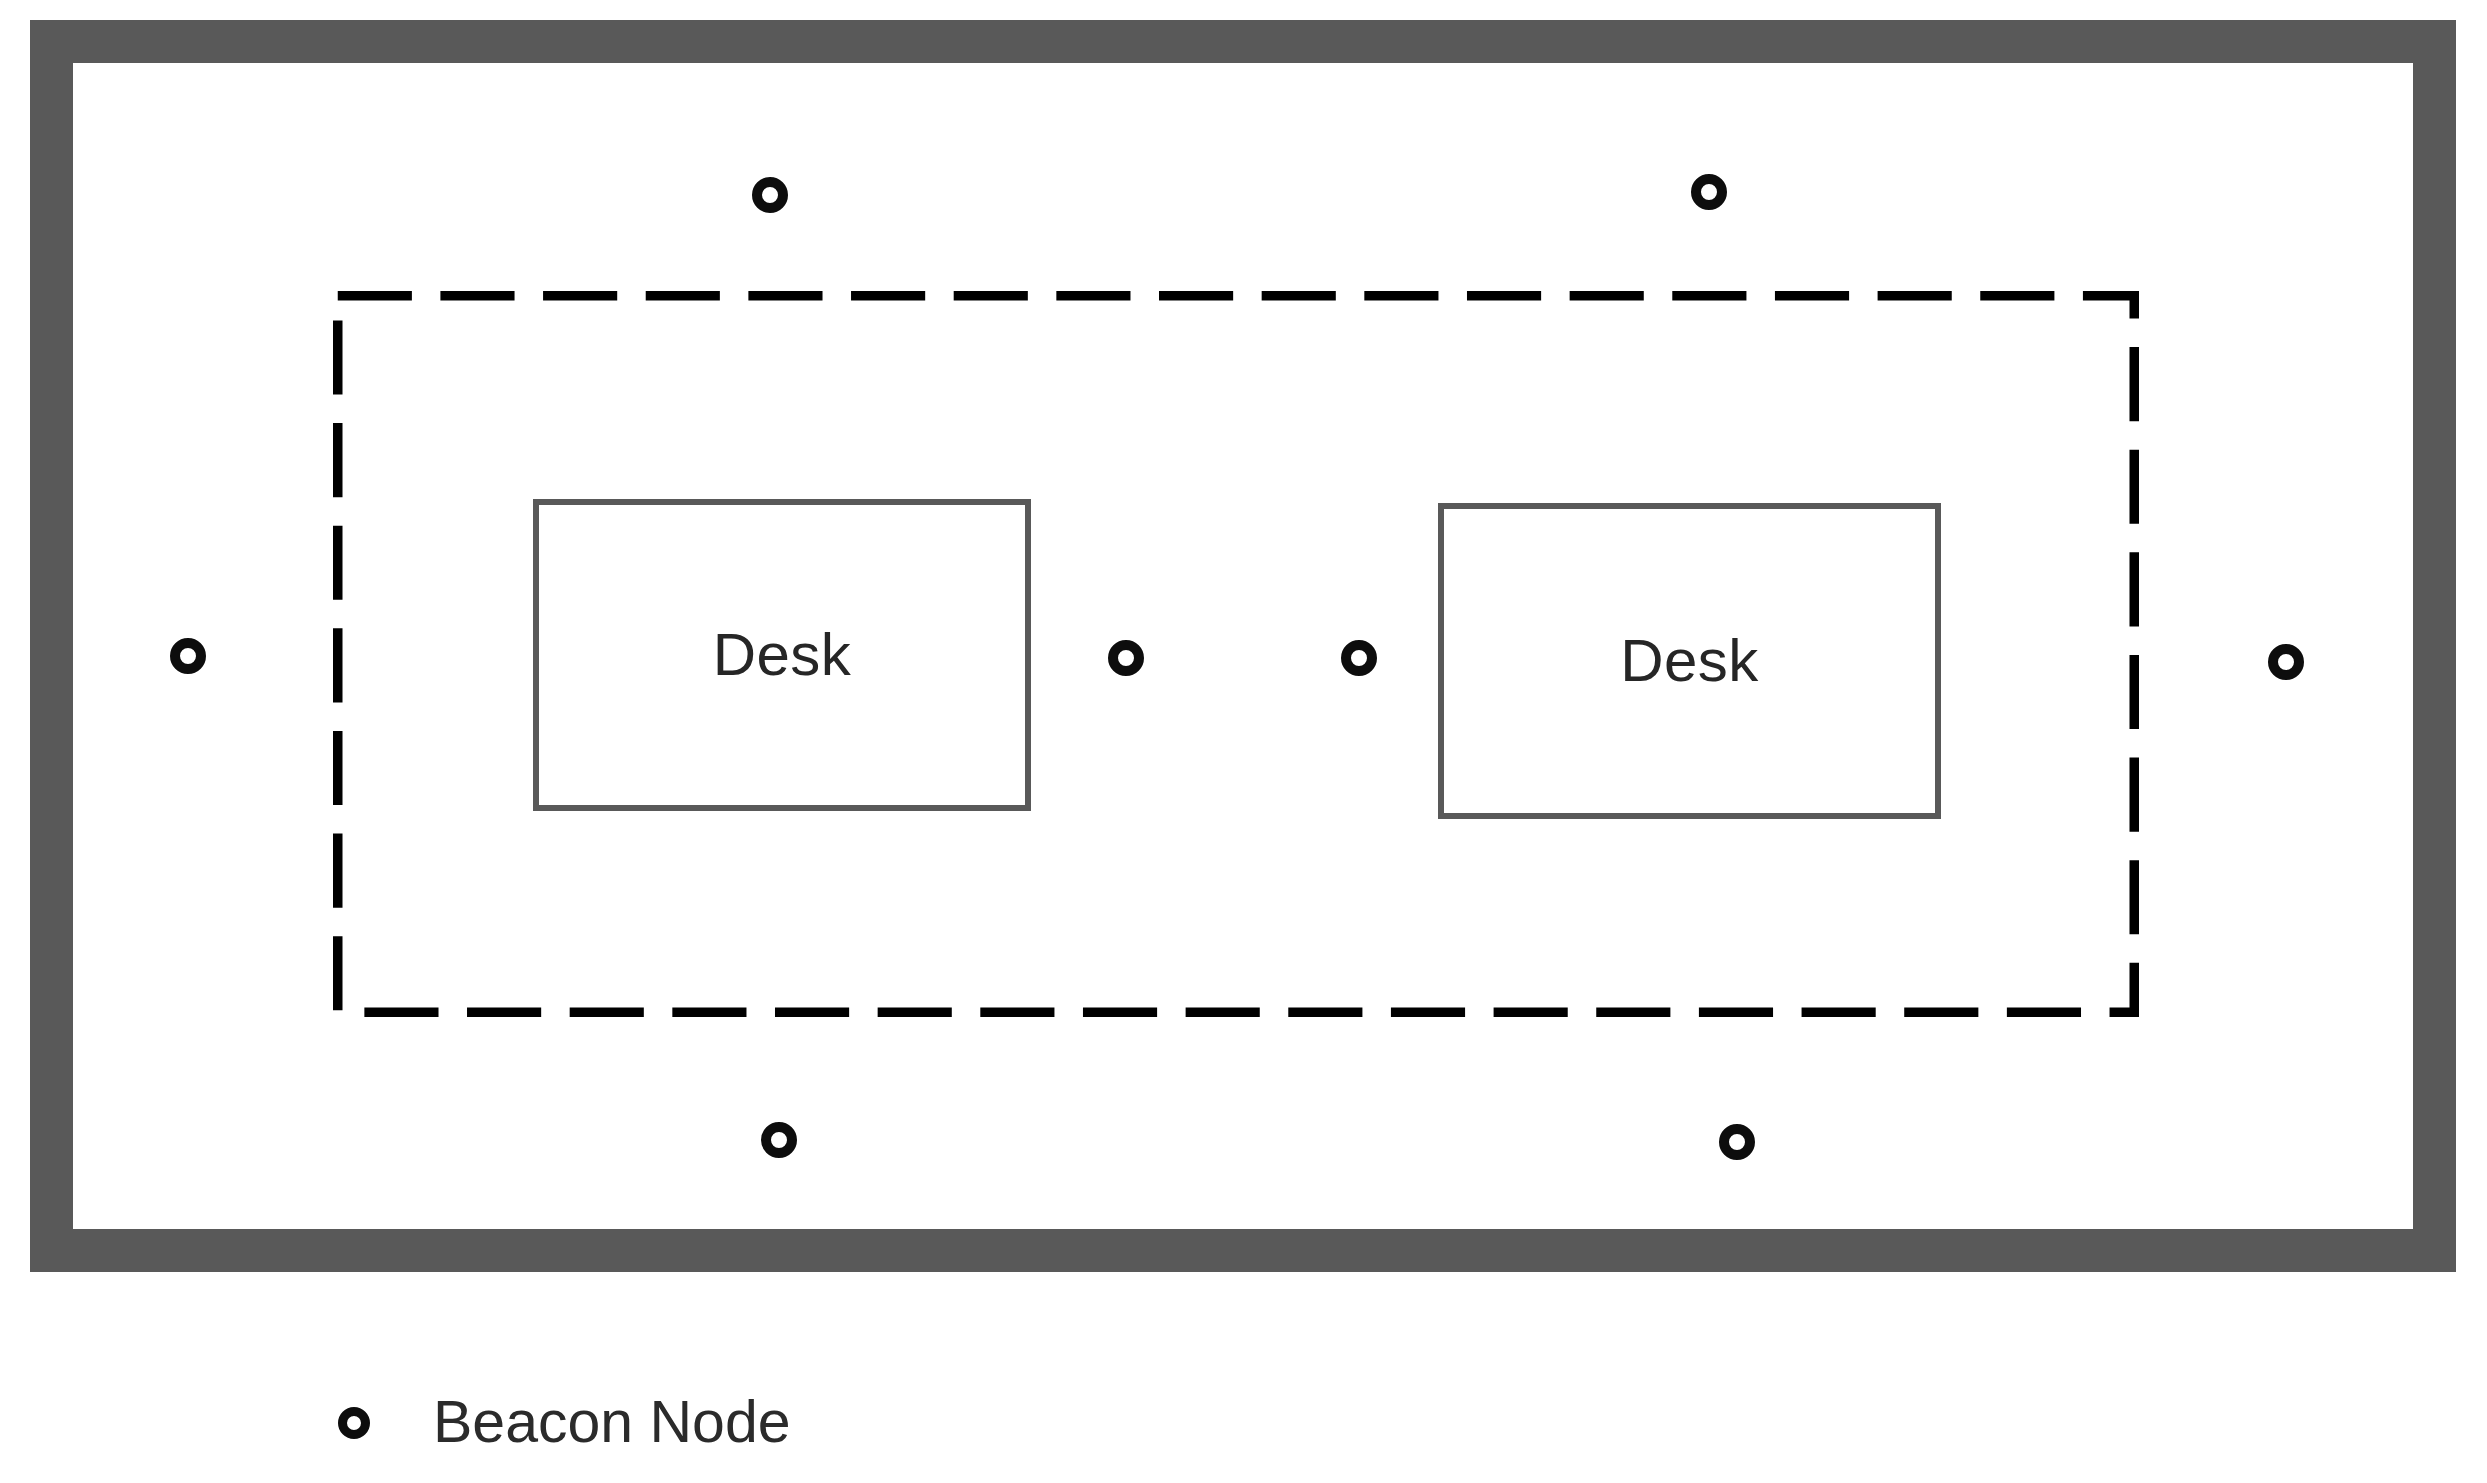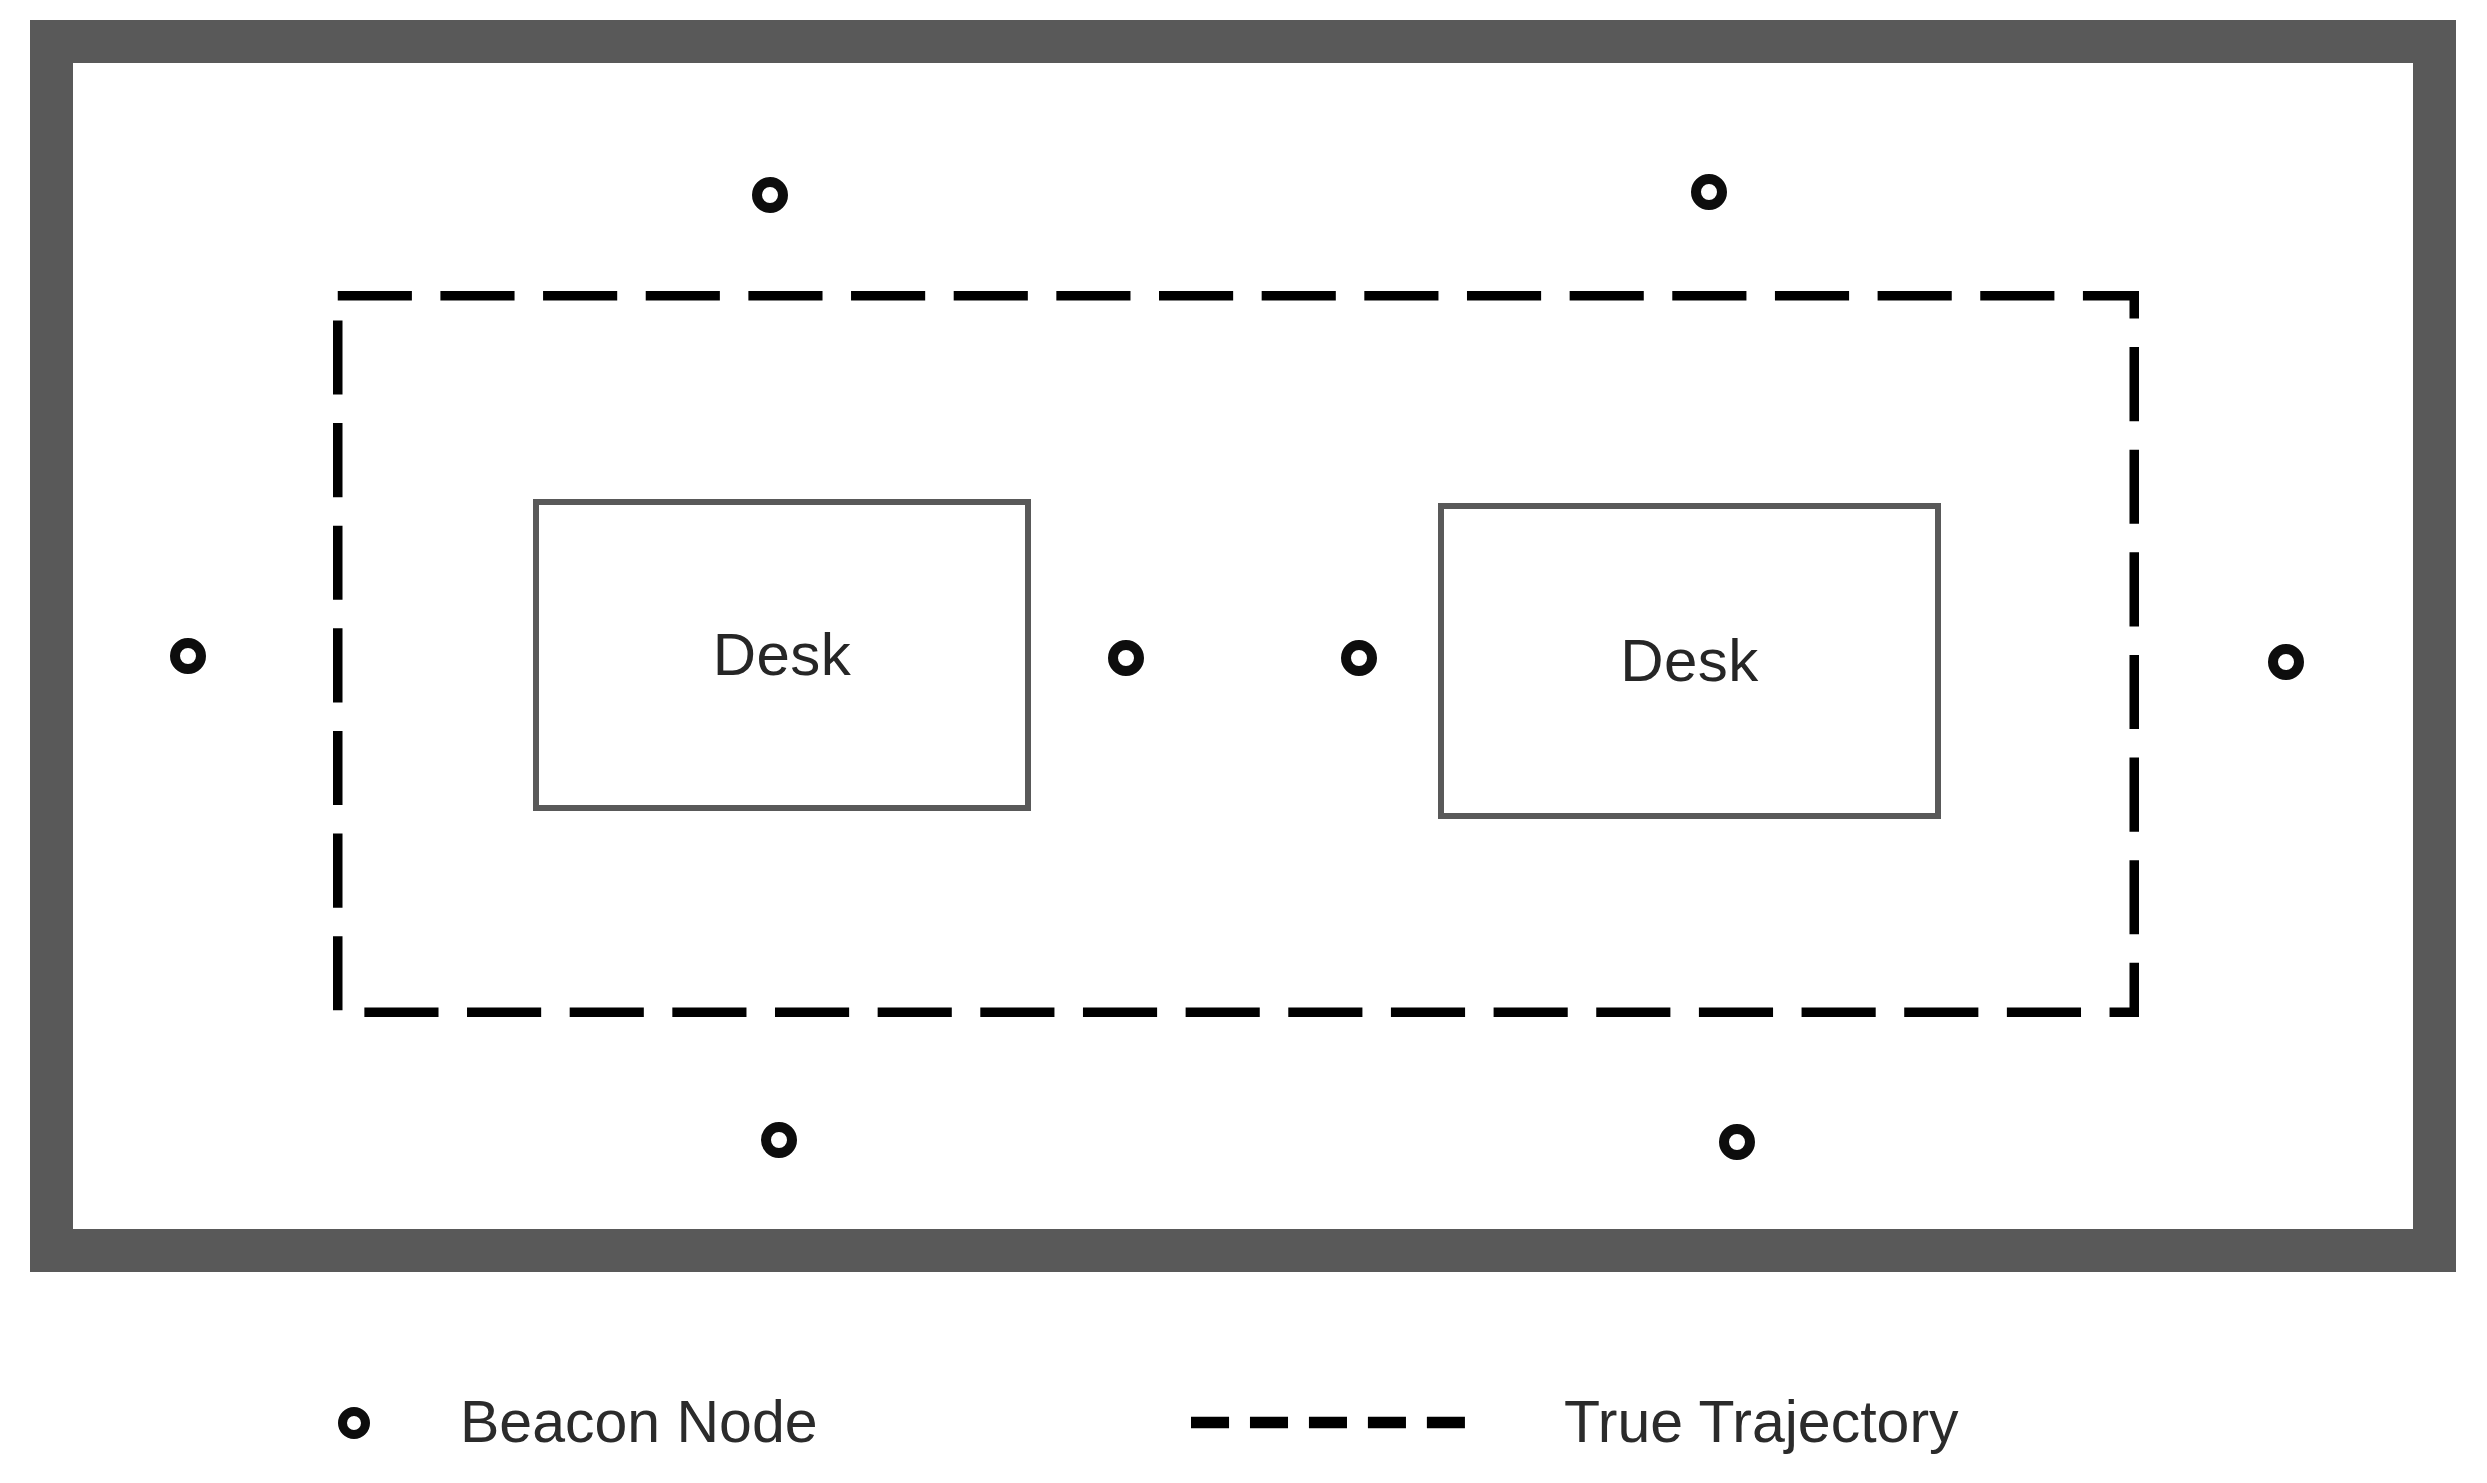--- a/index.html
+++ b/index.html
@@ -108,21 +108,21 @@
   .legend-swatch-dash svg { display: block; width: 100%; height: 100%; }
   .legend-label {
     font-family: "Liberation Sans", sans-serif;
     font-size: 59px;
     font-weight: 400;
     color: #2b2b2b;
     line-height: 1;
     white-space: nowrap;
     user-select: none;
   }
-  #legend-label-beacon     { margin-left: 90px; }
+  #legend-label-beacon     { margin-left: 63px; }
   #legend-label-trajectory { margin-left: 81px; }
 </style>
 </head>
 <body>
 
 <div id="stage">
 
   <div id="room-wall"></div>
 
   <div id="true-trajectory">
@@ -148,25 +148,17 @@
   <div class="beacon-node" style="left:761px;  top:1122px;"></div>
   <div class="beacon-node" style="left:1719px; top:1124px;"></div>
 
   <div id="legend">
 
     <div class="legend-entry" id="legend-entry-beacon">
       <span class="legend-swatch-beacon"></span>
       <span class="legend-label" id="legend-label-beacon">Beacon Node</span>
     </div>
 
-    <div class="legend-entry" id="legend-entry-trajectory">
-      <span class="legend-swatch-dash">
-        <svg viewBox="0 0 307 70" preserveAspectRatio="none">
-          <line x1="0" y1="35" x2="307" y2="35" stroke="#000000" stroke-width="12" stroke-dasharray="40 22"></line>
-        </svg>
-      </span>
-      <span class="legend-label" id="legend-label-trajectory">True Trajectory</span>
-    </div>
 
   </div>
 
 </div>
 
 
 </body></html>

